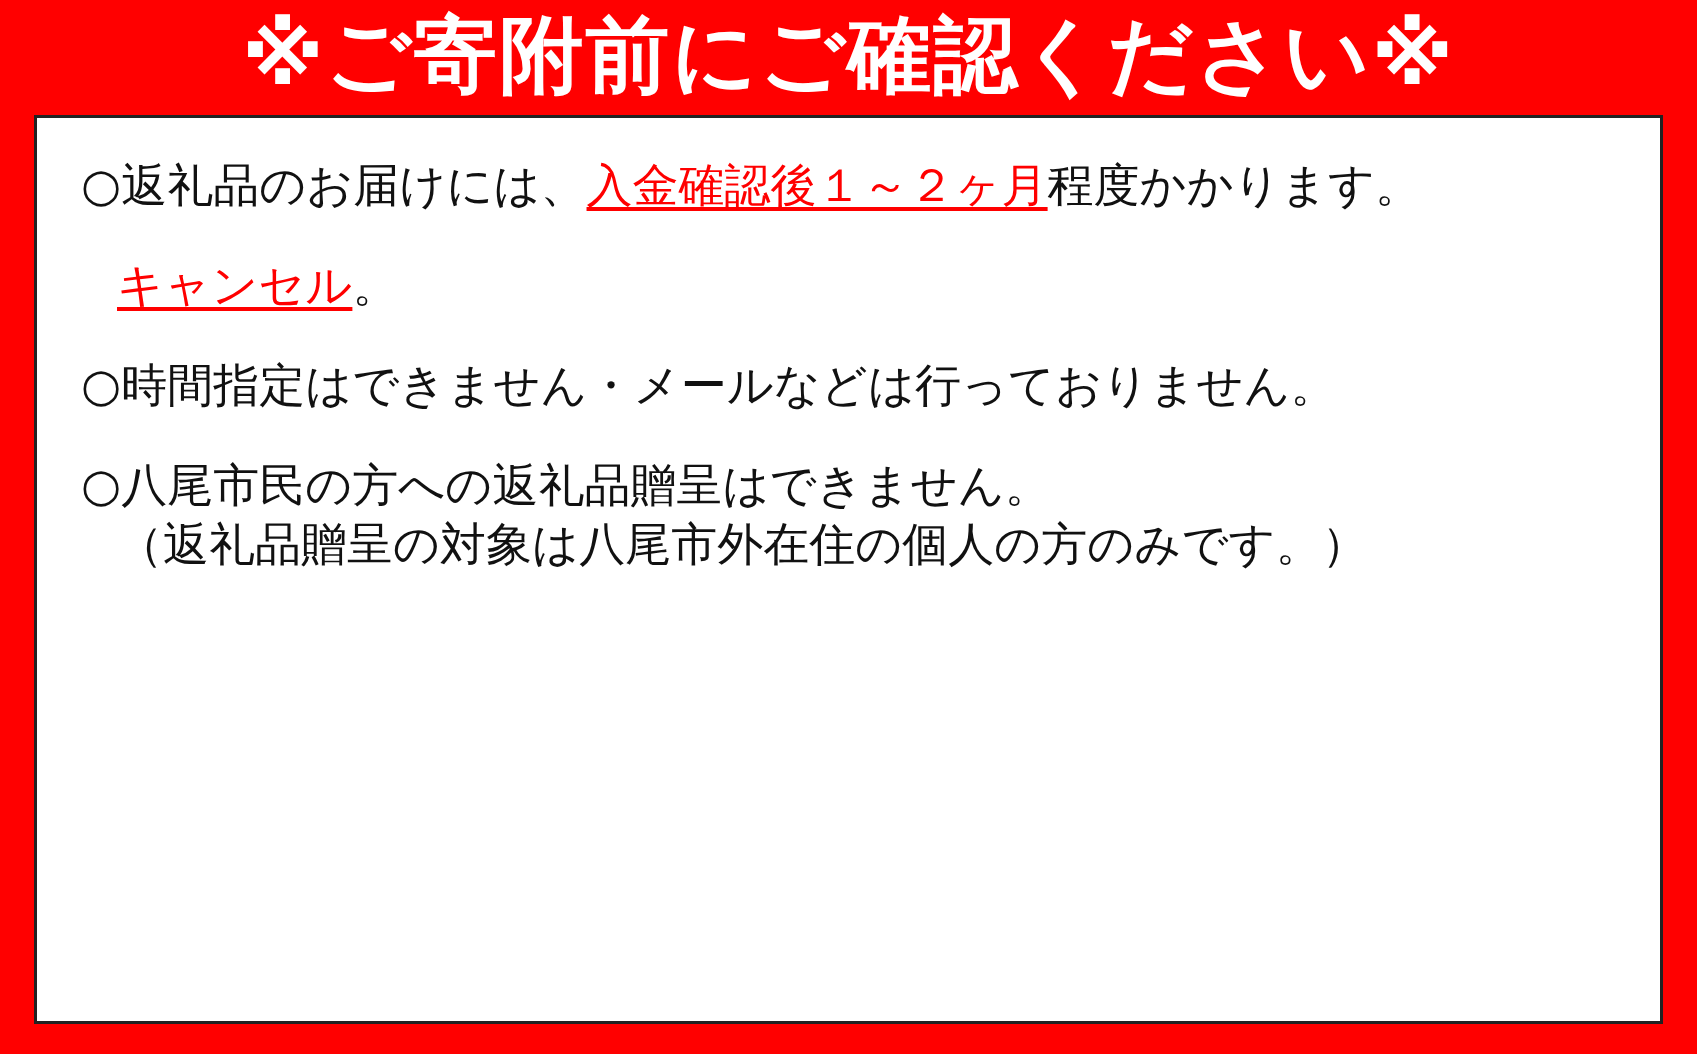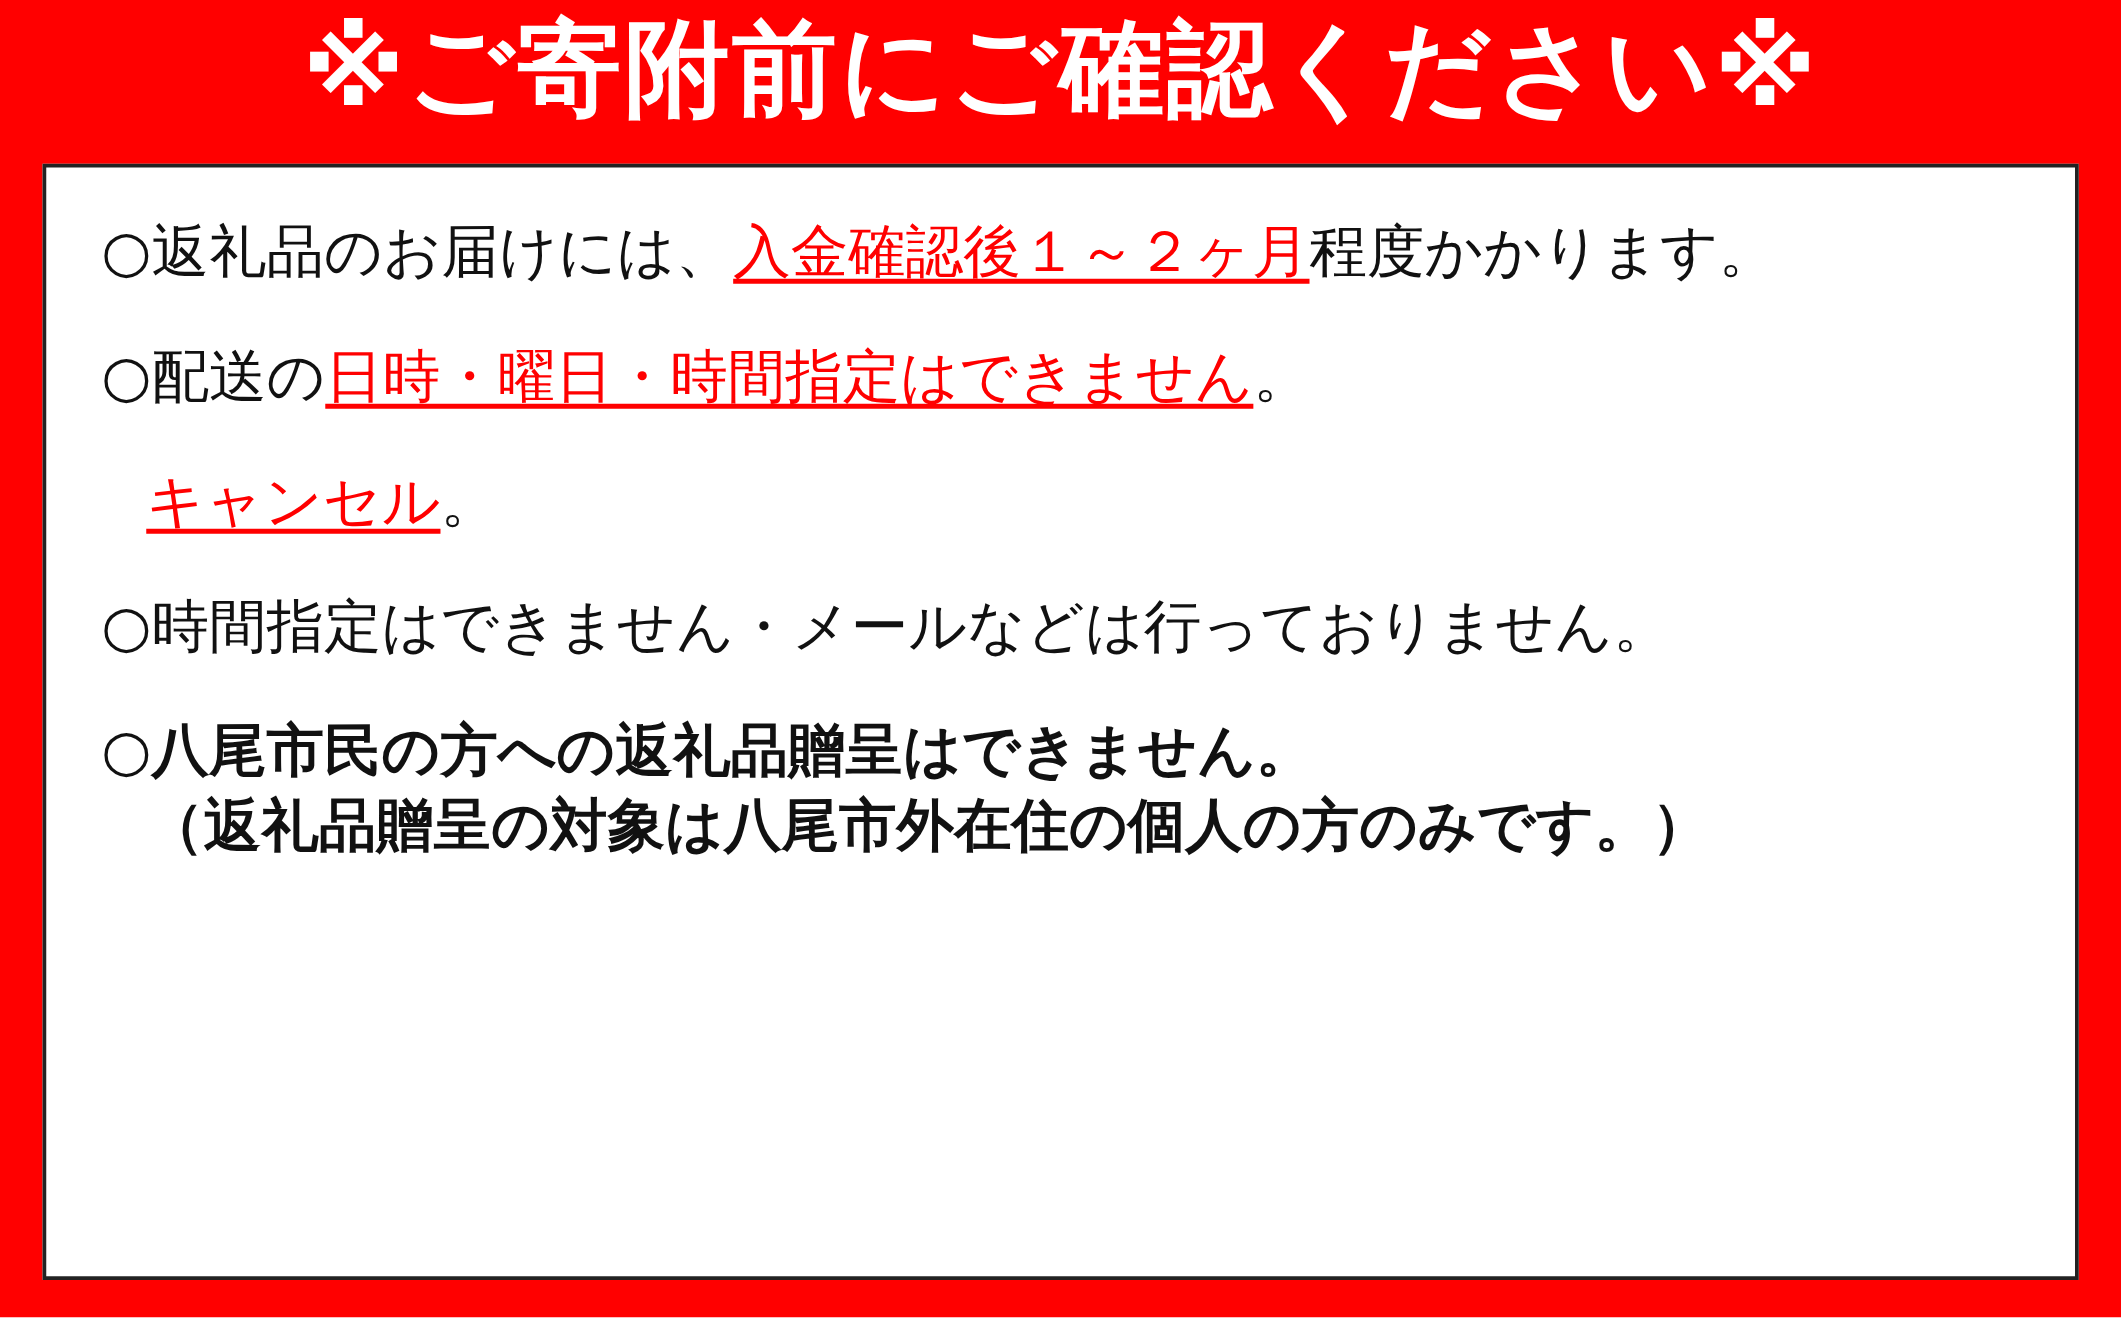--- a/index.html
+++ b/index.html
@@ -15,21 +15,20 @@
   }
 
   .notice-banner {
     box-sizing: border-box;
     width: 1697px;
     height: 1054px;
     background: #ff0000;
     padding: 0 34px 30px 34px;
     display: flex;
     flex-direction: column;
-    gap: 16px;
   }
 
   .banner-title {
     color: #ffffff;
     font-size: 84px;
     font-weight: bold;
     text-align: center;
     letter-spacing: 2px;
     line-height: 1.18;
     padding: 6px 0 10px 0;
@@ -50,21 +49,20 @@
     font-size: 46px;
     line-height: 1.30;
     color: #111111;
     margin-bottom: 40px;
     display: flex;
     flex-wrap: wrap;
     align-items: flex-start;
   }
   .notice-item:last-child {
     margin-bottom: 0;
-    font-weight: bold;
   }
 
   .line {
     display: block;
     width: 100%;
     white-space: nowrap;
   }
 
   .bullet {
     color: #111111;
@@ -94,25 +92,20 @@
   <div class="banner-title">※ご寄附前にご確認ください※</div>
 
   <div class="notice-body">
 
     <div class="notice-item">
       <span class="line">
         <span class="bullet">○</span><span class="plain">返礼品のお届けには、</span><span class="hl">入金確認後１～２ヶ月</span><span class="plain">程度かかります。</span>
       </span>
     </div>
 
-    <div class="notice-item">
-      <span class="line">
-        <span class="bullet">○</span><span class="plain">配送の</span><span class="hl">日時・曜日・時間指定はできません</span><span class="plain">。</span>
-      </span>
-    </div>
 
     <div class="notice-item">
       <span class="line">
         <span class="indent"></span><span class="hl">キャンセル</span><span class="plain">。</span>
       </span>
     </div>
 
     <div class="notice-item">
       <span class="line">
         <span class="bullet">○</span><span class="plain">時間指定はできません・メールなどは行っておりません。</span>

